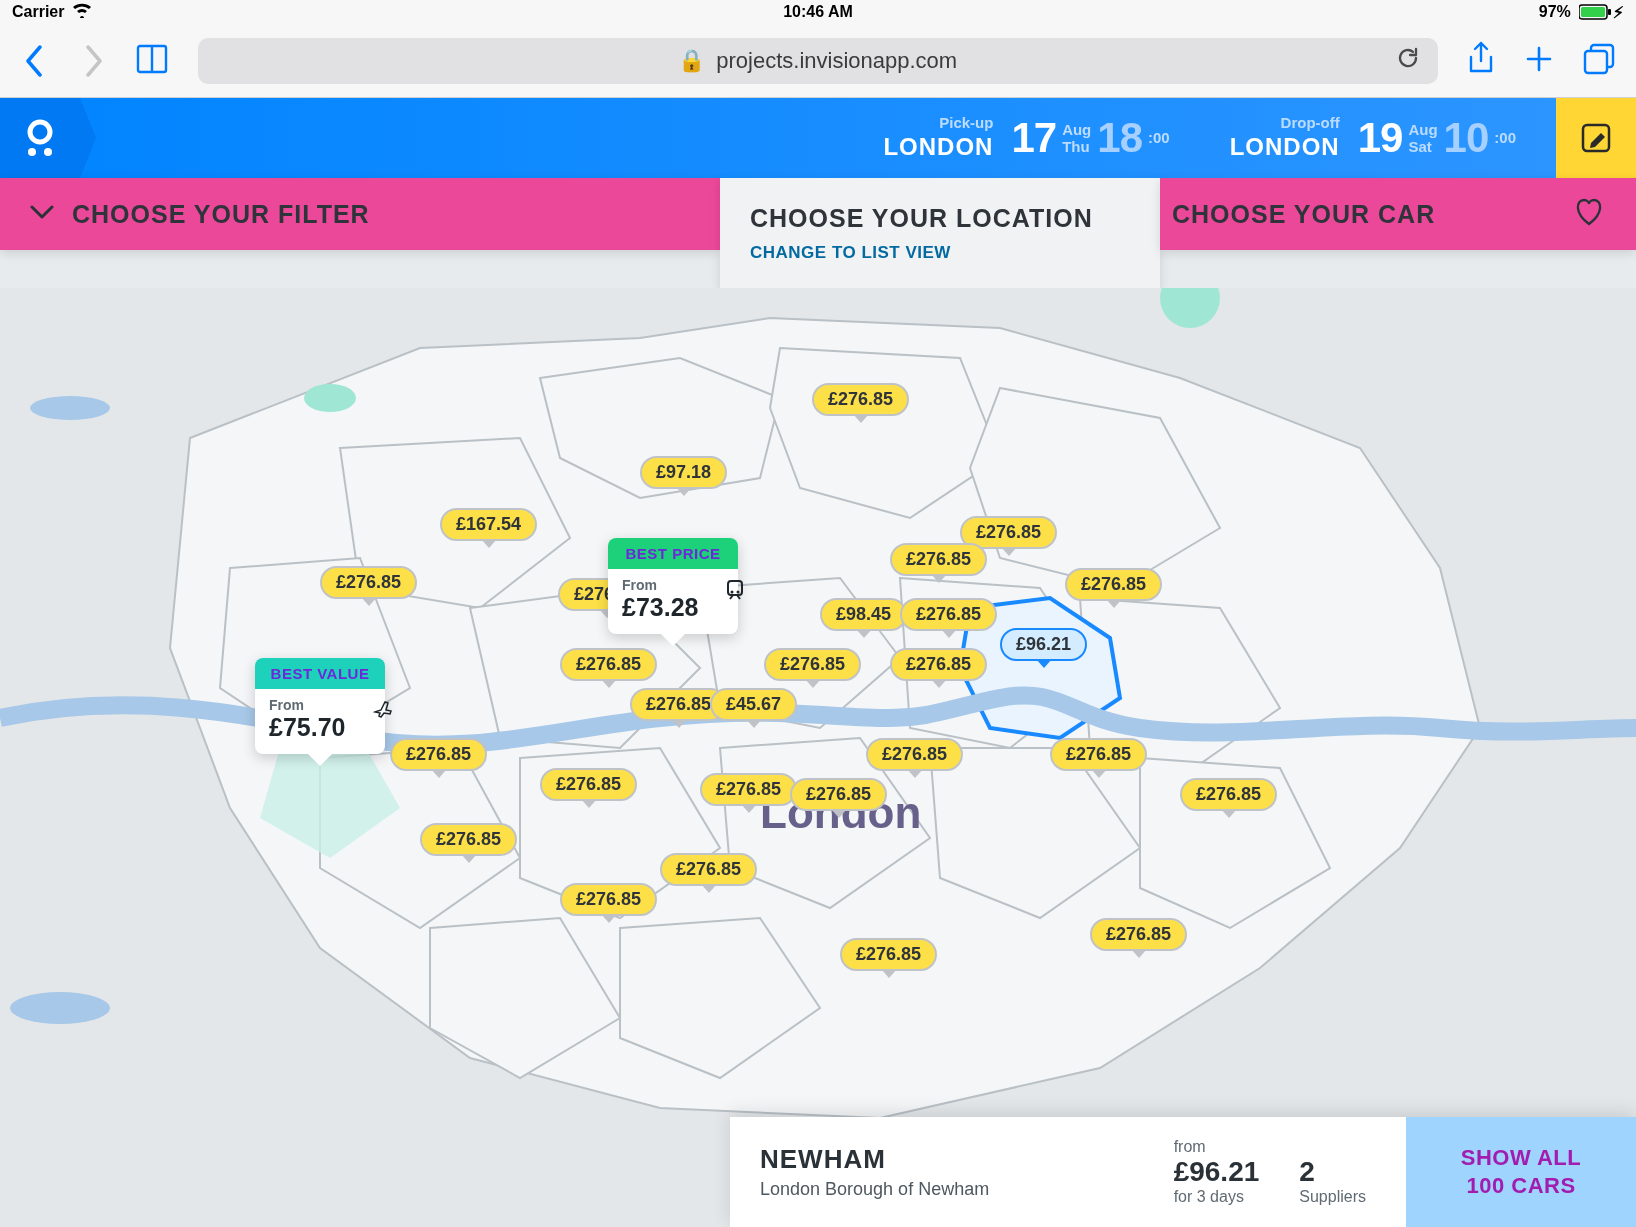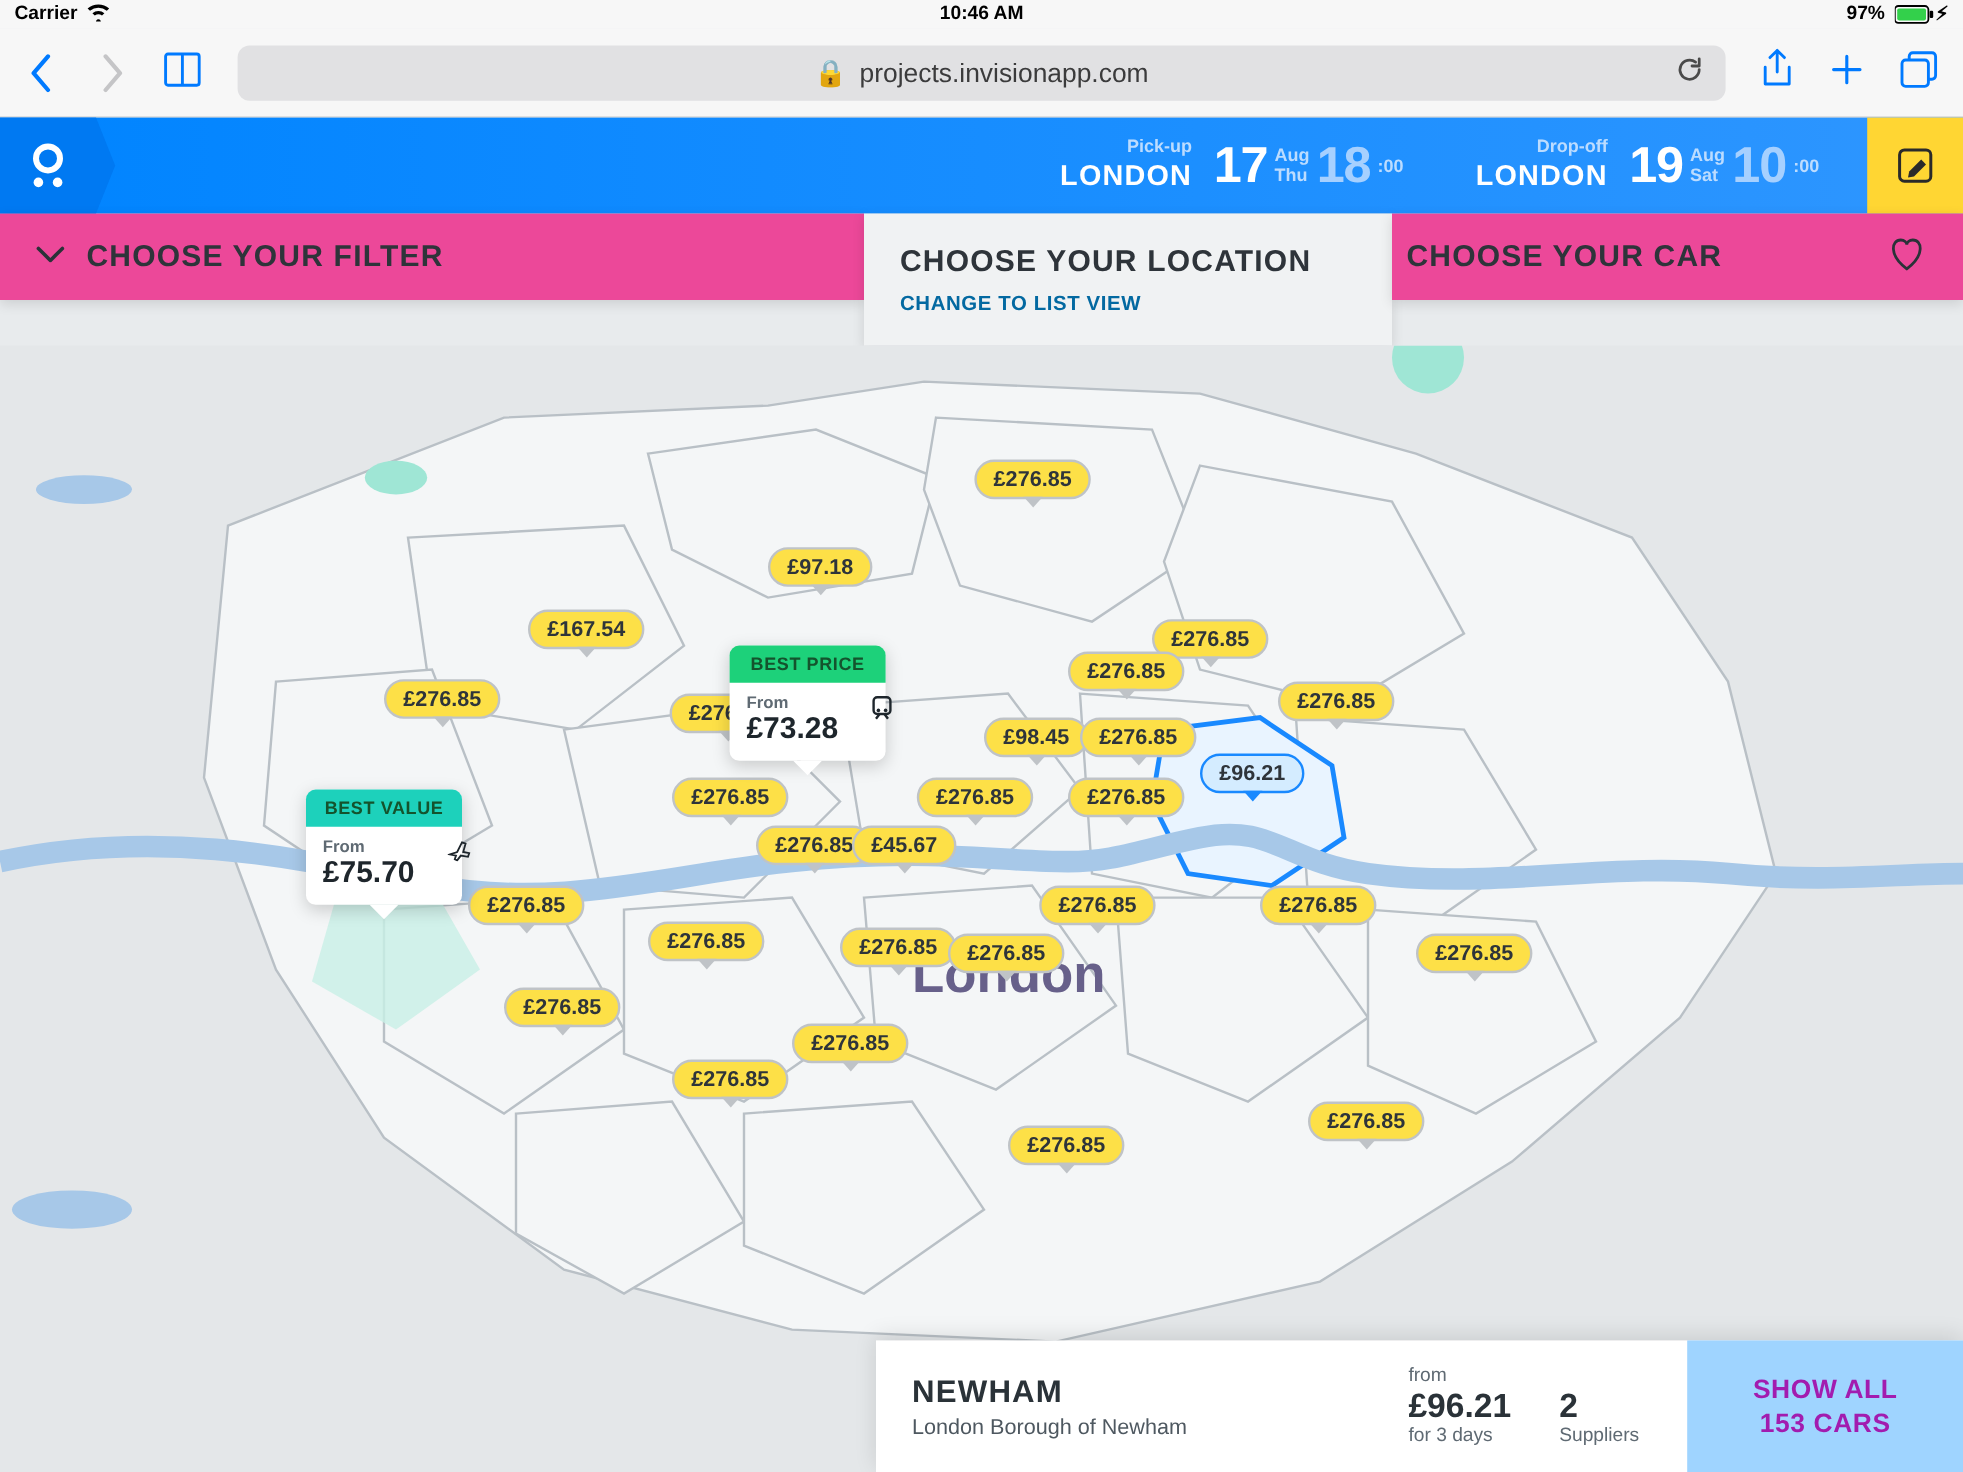--- a/index.html
+++ b/index.html
@@ -17,21 +17,21 @@
   .nav-arrow.fwd { color: #c5c5c7; }
   .bookmark-icon { color: #007aff; }
   .url-bar { flex: 1; background: #e1e1e3; border-radius: 10px; height: 46px; display: flex; align-items: center; justify-content: center; font-size: 22px; color: #3b3b3c; gap: 10px; position: relative; }
   .url-refresh { position: absolute; right: 18px; color: #4a4a4a; }
 
   
   .search-header { height: 80px; background: linear-gradient(90deg,#0084ff,#2e96ff); display: flex; align-items: center; }
   .logo-box { width: 80px; height: 80px; background: #0079f2; display: flex; align-items: center; justify-content: center; position: relative; }
   .logo-box::after { content:""; position:absolute; right:-16px; top:0; border-top:40px solid transparent; border-bottom:40px solid transparent; border-left:16px solid #0079f2; }
   .search-fields { flex:1; display:flex; align-items:center; justify-content:flex-end; padding-right: 0; }
-  .field { display:flex; align-items:flex-end; gap:18px; margin-left: 60px; }
+  .field { display:flex; align-items:center; gap:18px; margin-left: 60px; }
   .field-label { color:#bcdcff; font-size:15px; line-height:1.25; font-weight:700; text-align:right; }
   .field-label .city { color:#fff; font-size:24px; letter-spacing:1px; }
   .date-block { display:flex; align-items:center; gap:6px; color:#fff; }
   .date-big { font-size:42px; font-weight:700; letter-spacing:-1px; }
   .date-big.dim { color:#a6d0ff; }
   .date-sm { color:#bcdcff; font-size:15px; line-height:1.15; font-weight:700; }
   .edit-btn { width:80px; height:80px; background:#ffd633; display:flex; align-items:center; justify-content:center; margin-left: 40px; }
 
   
   .tabs-row { position: relative; height: 110px; }
@@ -48,21 +48,21 @@
   .london-label { position:absolute; left:760px; top:500px; font-size:44px; font-weight:700; color:#67608a; }
 
   .price-pin { position:absolute; background:#fde047; border:2px solid #bfc3c7; border-radius:18px; padding:4px 14px; font-size:18px; font-weight:800; color:#2e343a; white-space:nowrap; cursor:pointer; }
   .price-pin::after { content:""; position:absolute; left:50%; bottom:-9px; transform:translateX(-50%); border-left:8px solid transparent; border-right:8px solid transparent; border-top:9px solid #bfc3c7; }
 
   .price-pin.selected { background:#d4ecff; border-color:#1989ff; }
   .price-pin.selected::after { border-top-color:#1989ff; }
 
   .feature-card { position:absolute; background:#fff; border-radius:8px; box-shadow:0 4px 14px rgba(0,0,0,.18); width:130px; cursor:pointer; }
   .feature-card::after { content:""; position:absolute; left:50%; bottom:-12px; transform:translateX(-50%); border-left:12px solid transparent; border-right:12px solid transparent; border-top:12px solid #fff; }
-  .feature-hdr { border-radius:8px 8px 0 0; padding:7px 0; text-align:center; font-size:15px; font-weight:800; color:#14532d; letter-spacing:.5px; }
+  .feature-hdr { border-radius:8px 8px 0 0; padding:7px 0; text-align:center; font-size:15px; font-weight:800; color:#6d28d9; letter-spacing:.5px; }
   .hdr-price { background:#1dd17a; }
   .hdr-value { background:#1dd1bb; }
   .feature-body { padding:8px 14px 12px; }
   .from-sm { font-size:14px; color:#5f6a73; font-weight:600; }
   .from-price { font-size:25px; font-weight:800; color:#1e262c; }
   .feat-icon { position:absolute; right:12px; top:42px; color:#1e262c; }
 
   
   .bottom-panel { position:absolute; left:730px; right:0; bottom:0; height:110px; background:#fff; display:flex; align-items:center; padding-left:30px; box-shadow:0 -4px 18px rgba(0,0,0,.12); }
   .bp-loc { flex:1; }
@@ -303,16 +303,16 @@
       <div class="val">£96.21</div>
       <div class="sub2">for 3 days</div>
     </div>
     <div class="bp-col">
       <div class="lbl">&nbsp;</div>
       <div class="val">2</div>
       <div class="sub2">Suppliers</div>
     </div>
     <div class="show-all">
       <span>SHOW ALL</span>
-      <span>153 CARS</span>
+      <span>100 CARS</span>
     </div>
   </div>
 </div>
 
 </body></html>

